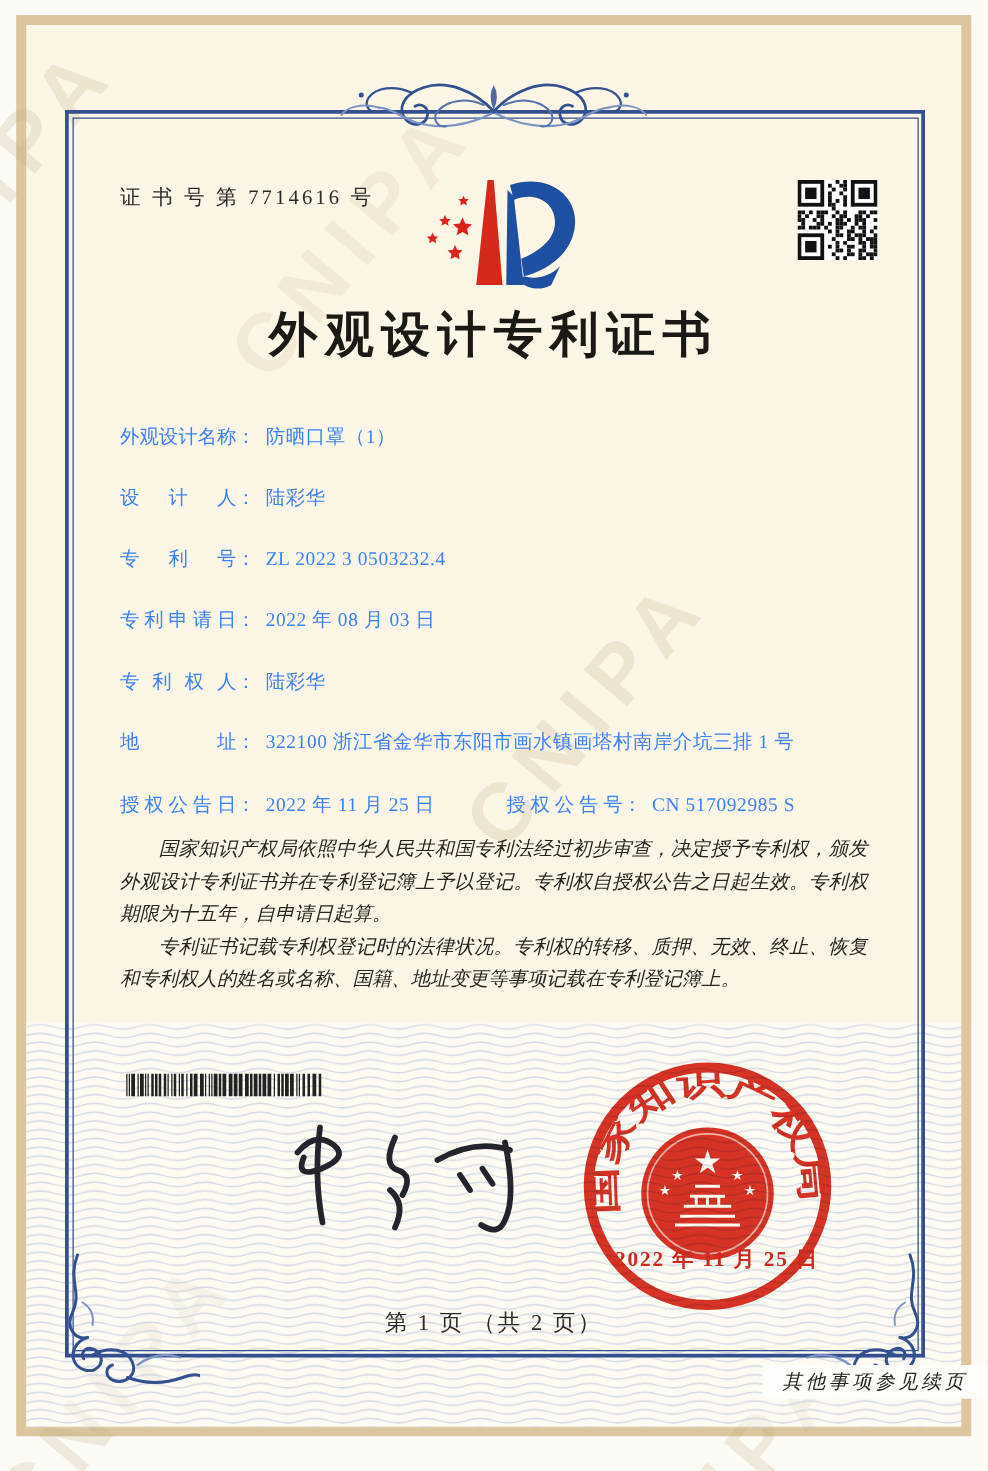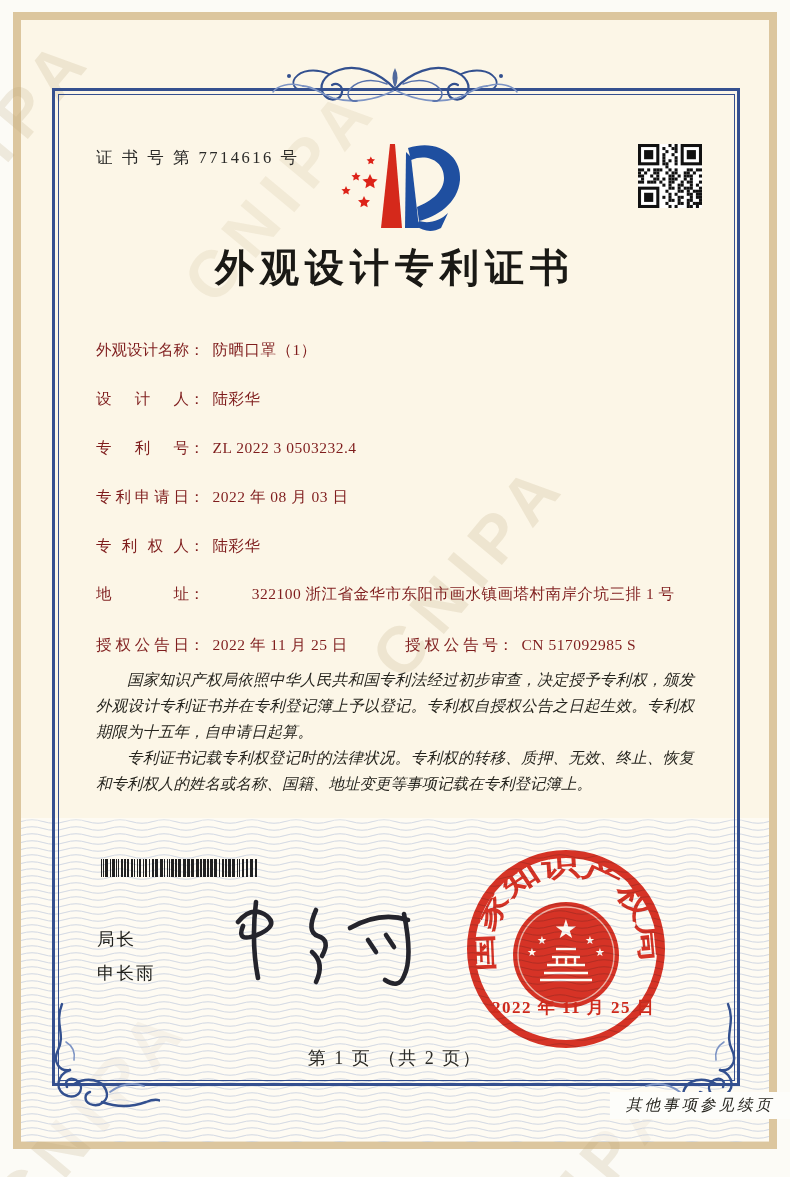--- a/index.html
+++ b/index.html
@@ -10,25 +10,25 @@
   .wm { position:absolute; font:700 66px "Liberation Sans","DejaVu Sans",sans-serif;
         letter-spacing:12px; color:rgba(186,164,120,.20); transform:rotate(-50deg);
         transform-origin:left top; white-space:nowrap; pointer-events:none; }
   .waves { position:absolute; left:21px; top:818px; pointer-events:none; }
   .frame { position:absolute; left:52px; top:88px; width:682px; height:992px;
            border:3.5px solid #35508f; }
   .frame-inner { position:absolute; inset:2.5px; border:1.3px solid #35508f; }
   .cert-no { position:absolute; left:96px; top:147px; font-size:16.5px; letter-spacing:2.5px; color:#2a2a28; }
   .title { position:absolute; left:0; right:0; top:241px; text-align:center;
            font-size:39px; font-weight:700; letter-spacing:6px; color:#1a1915; }
-  .info { position:absolute; left:96px; top:341px; width:601px; font-size:15.5px; color:#7f1d1d; }
+  .info { position:absolute; left:96px; top:341px; width:601px; font-size:15.5px; color:#3b82f6; }
   .frow { display:flex; margin-bottom:32px; line-height:17px; }
   .flab { width:93px; flex:none; text-align:justify; text-align-last:justify; text-justify:inter-character; }
   .colon { flex:none; }
-  .fval { margin-left:8px; letter-spacing:.5px;text-align:right; }
+  .fval { margin-left:8px; letter-spacing:.5px; }
   .frow.addr { line-height:26px; margin-bottom:7px; margin-top:-5px; }
   .frow.addr .fval { width:462px; }
   .grow { position:relative; display:flex; line-height:17px;margin-top:29px; }
   .gpair { display:flex; }
   .gpair.second { position:absolute; left:309px; top:0; }
   .body-text { position:absolute; left:96px; top:667px; width:598px; font-size:15.5px;
                line-height:26px; text-align:justify; font-style:italic; color:#26251f; }
   .body-text p { margin:0; text-indent:2em; }
   .barcode { position:absolute; left:101px; top:859px; width:212px; height:18px; display:flex; align-items:stretch; }
   .barcode div { background:#212121; flex:none; }
@@ -346,24 +346,20 @@
       <div style="width: 3px; margin-right: 1px;"></div>
       <div style="width: 3px; margin-right: 2px;"></div>
       <div style="width: 1px; margin-right: 1px;"></div>
       <div style="width: 1px; margin-right: 2px;"></div>
       <div style="width: 2px; margin-right: 2px;"></div>
       <div style="width: 2px; margin-right: 2px;"></div>
       <div style="width: 3px; margin-right: 2px;"></div>
       <div style="width: 2px; margin-right: 2px;"></div>
     </div>
 
-  <div class="signer">
-    <div>局长</div>
-    <div>申长雨</div>
-  </div>
 
   <svg class="sig-svg" width="230" height="110">
     <g fill="none" stroke="#24242c" stroke-width="4.6" stroke-linecap="round">
       <path d="M48,16 q-5,40 2,76"></path>
       <path d="M30,36 q14,-17 29,-6 q12,10 -10,19 q-21,8 -14,-9"></path>
       <path d="M108,24 q-10,22 2,26 q13,4 4,20"></path>
       <path d="M104,66 q13,11 4,30"></path>
       <path d="M142,42 q30,-17 58,-8"></path>
       <path d="M196,28 q9,44 0,62 q-5,13 -19,4"></path>
       <path d="M160,54 l8,12"></path>

